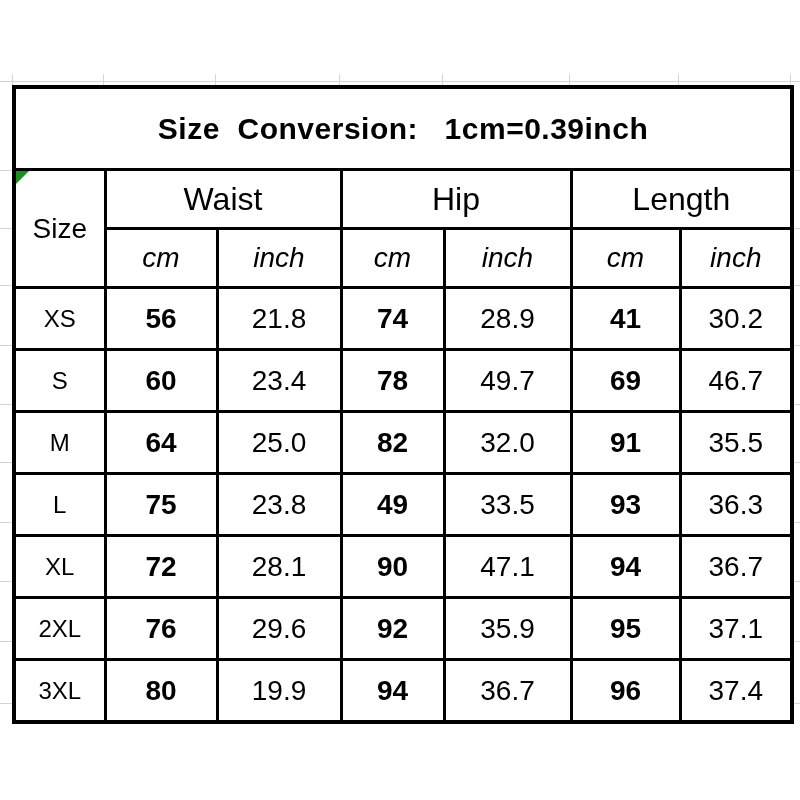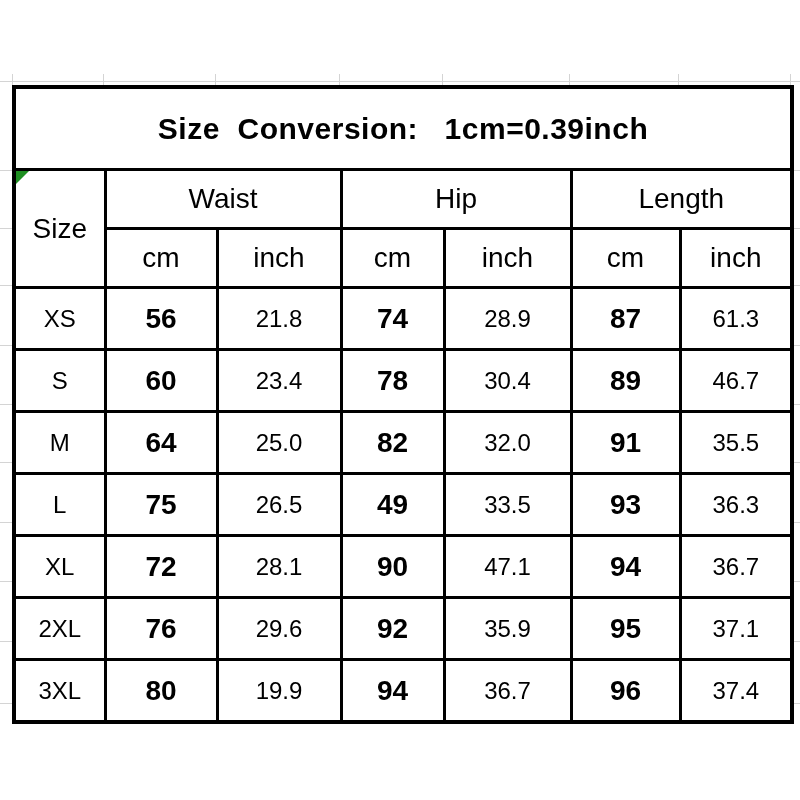--- a/index.html
+++ b/index.html
@@ -45,37 +45,38 @@
     font-weight: bold;
     white-space: pre;
     letter-spacing: 0.5px;
   }
   td.corner-cell {
     position: relative;
     font-size: 28px;
   }
   td.group-cell {
     height: 56px;
-    font-size: 28px;
+    font-size: 32px;
   }
   td.unit-cell {
     height: 56px;
     font-size: 28px;
+    font-style: italic;
   }
   td.size-cell {
     height: 59px;
     font-size: 24px;
   }
   td.cm-cell {
     font-size: 28px;
     font-weight: bold;
     margin-left: 6px;
   }
   td.inch-cell {
-    font-size: 24px;
+    font-size: 28px;
   }
   .corner-triangle {
     position: absolute;
     top: 0;
     left: 0;
     width: 0;
     height: 0;
     border-top: 13px solid var(--green, #1e8e21);
     border-right: 13px solid transparent;
   }
@@ -156,45 +157,45 @@
         <td class="unit-cell">cm</td>
         <td class="unit-cell">inch</td>
       </tr>
 
       <tr>
         <td class="size-cell">XS</td>
         <td class="cm-cell">56</td>
         <td class="inch-cell">21.8</td>
         <td class="cm-cell">74</td>
         <td class="inch-cell">28.9</td>
-        <td class="cm-cell">87</td>
-        <td class="inch-cell">61.3</td>
+        <td class="cm-cell">41</td>
+        <td class="inch-cell">30.2</td>
       </tr>
       <tr>
         <td class="size-cell">S</td>
         <td class="cm-cell">60</td>
         <td class="inch-cell">23.4</td>
         <td class="cm-cell">78</td>
-        <td class="inch-cell">30.4</td>
-        <td class="cm-cell">89</td>
+        <td class="inch-cell">49.7</td>
+        <td class="cm-cell">69</td>
         <td class="inch-cell">46.7</td>
       </tr>
       <tr>
         <td class="size-cell">M</td>
         <td class="cm-cell">64</td>
         <td class="inch-cell">25.0</td>
         <td class="cm-cell">82</td>
         <td class="inch-cell">32.0</td>
         <td class="cm-cell">91</td>
         <td class="inch-cell">35.5</td>
       </tr>
       <tr>
         <td class="size-cell">L</td>
         <td class="cm-cell">75</td>
-        <td class="inch-cell">26.5</td>
+        <td class="inch-cell">23.8</td>
         <td class="cm-cell">49</td>
         <td class="inch-cell">33.5</td>
         <td class="cm-cell">93</td>
         <td class="inch-cell">36.3</td>
       </tr>
       <tr>
         <td class="size-cell">XL</td>
         <td class="cm-cell">72</td>
         <td class="inch-cell">28.1</td>
         <td class="cm-cell">90</td>

